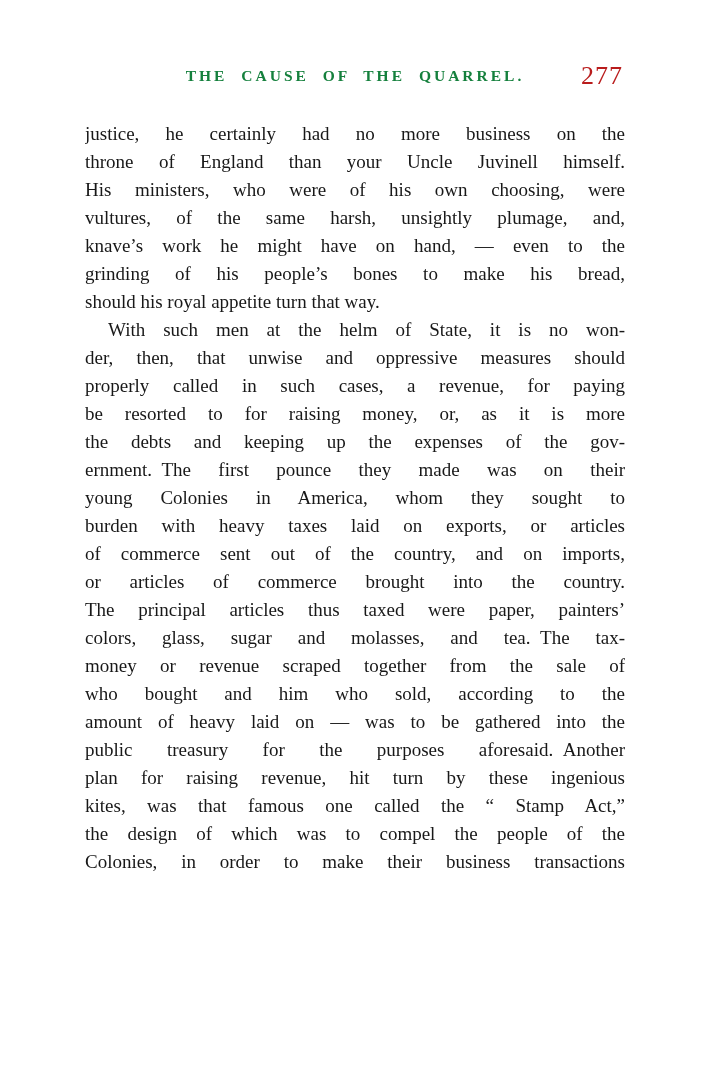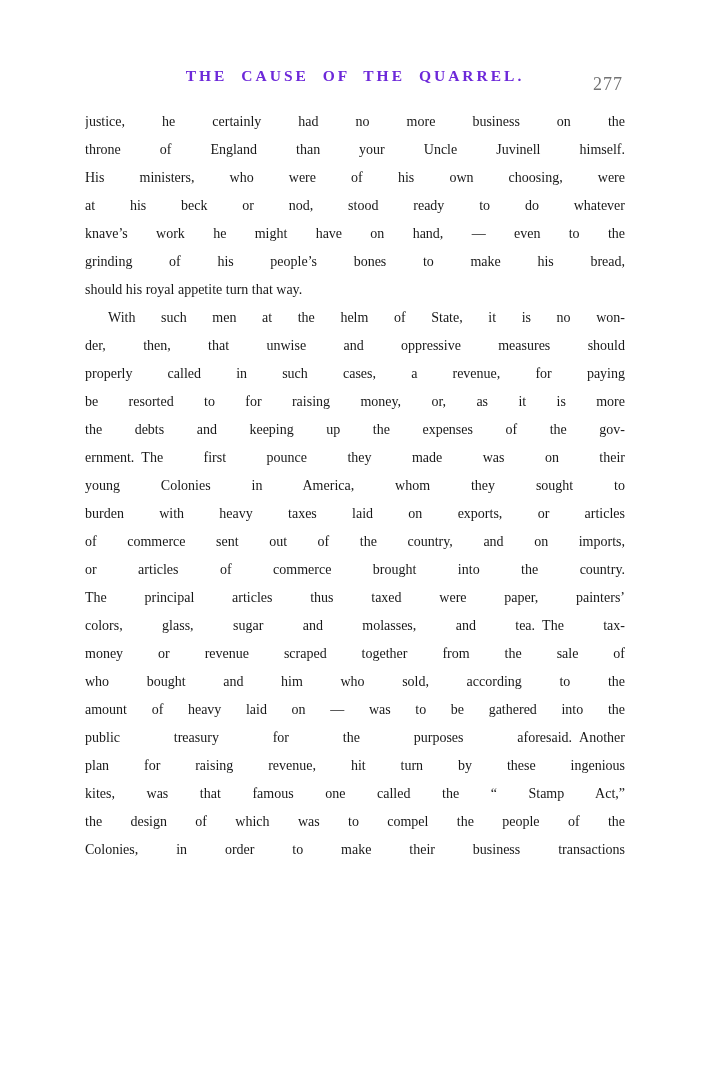--- a/index.html
+++ b/index.html
@@ -26,35 +26,35 @@
     position: relative;
     height: 24px;
     line-height: 24px;
   }
   .running-title {
     text-align: center;
     font-size: 15.5px;
     font-weight: 600;
     letter-spacing: 3px;
     word-spacing: 7px;
-    color: #6d28d9;
+    color: #15803d;
   }
   .page-number {
     position: absolute;
     right: 2px;
-    top: 8px;
-    font-size: 18px;
+    top: 0;
+    font-size: 26px;
     line-height: 24px;
     font-weight: 400;
     letter-spacing: 1px;
-    color: #737373;
+    color: #b91c1c;
   }
   .body-text {
-    margin-top: 20px;
-    font-size: 14px;
+    margin-top: 32px;
+    font-size: 19px;
     line-height: 28px;
   }
   .paragraph {
     margin: 0;
     padding: 0;
   }
   .line {
     text-align: justify;
     text-align-last: justify;
     white-space: normal;
@@ -76,21 +76,21 @@
   <div class="column">
     <div class="running-head">
       <div class="running-title">THE CAUSE OF THE QUARREL.</div>
       <div class="page-number">277</div>
     </div>
     <div class="body-text">
         <div class="paragraph">
           <div class="line">justice, he certainly had no more business on the</div>
           <div class="line">throne of England than your Uncle Juvinell himself.</div>
           <div class="line">His ministers, who were of his own choosing, were</div>
-          <div class="line">at his beck or nod, stood ready to do whatever</div>
+          <div class="line">vultures, of the same harsh, unsightly plumage, and,</div>
           <div class="line">knave’s work he might have on hand, — even to the</div>
           <div class="line">grinding of his people’s bones to make his bread,</div>
           <div class="line no-just">should his royal appetite turn that way.</div>
         </div>
         <div class="paragraph indent">
           <div class="line">With such men at the helm of State, it is no won-</div>
           <div class="line">der, then, that unwise and oppressive measures should</div>
           <div class="line">properly called in such cases, a revenue, for paying</div>
           <div class="line">be resorted to for raising money, or, as it is more</div>
           <div class="line">the debts and keeping up the expenses of the gov-</div>

